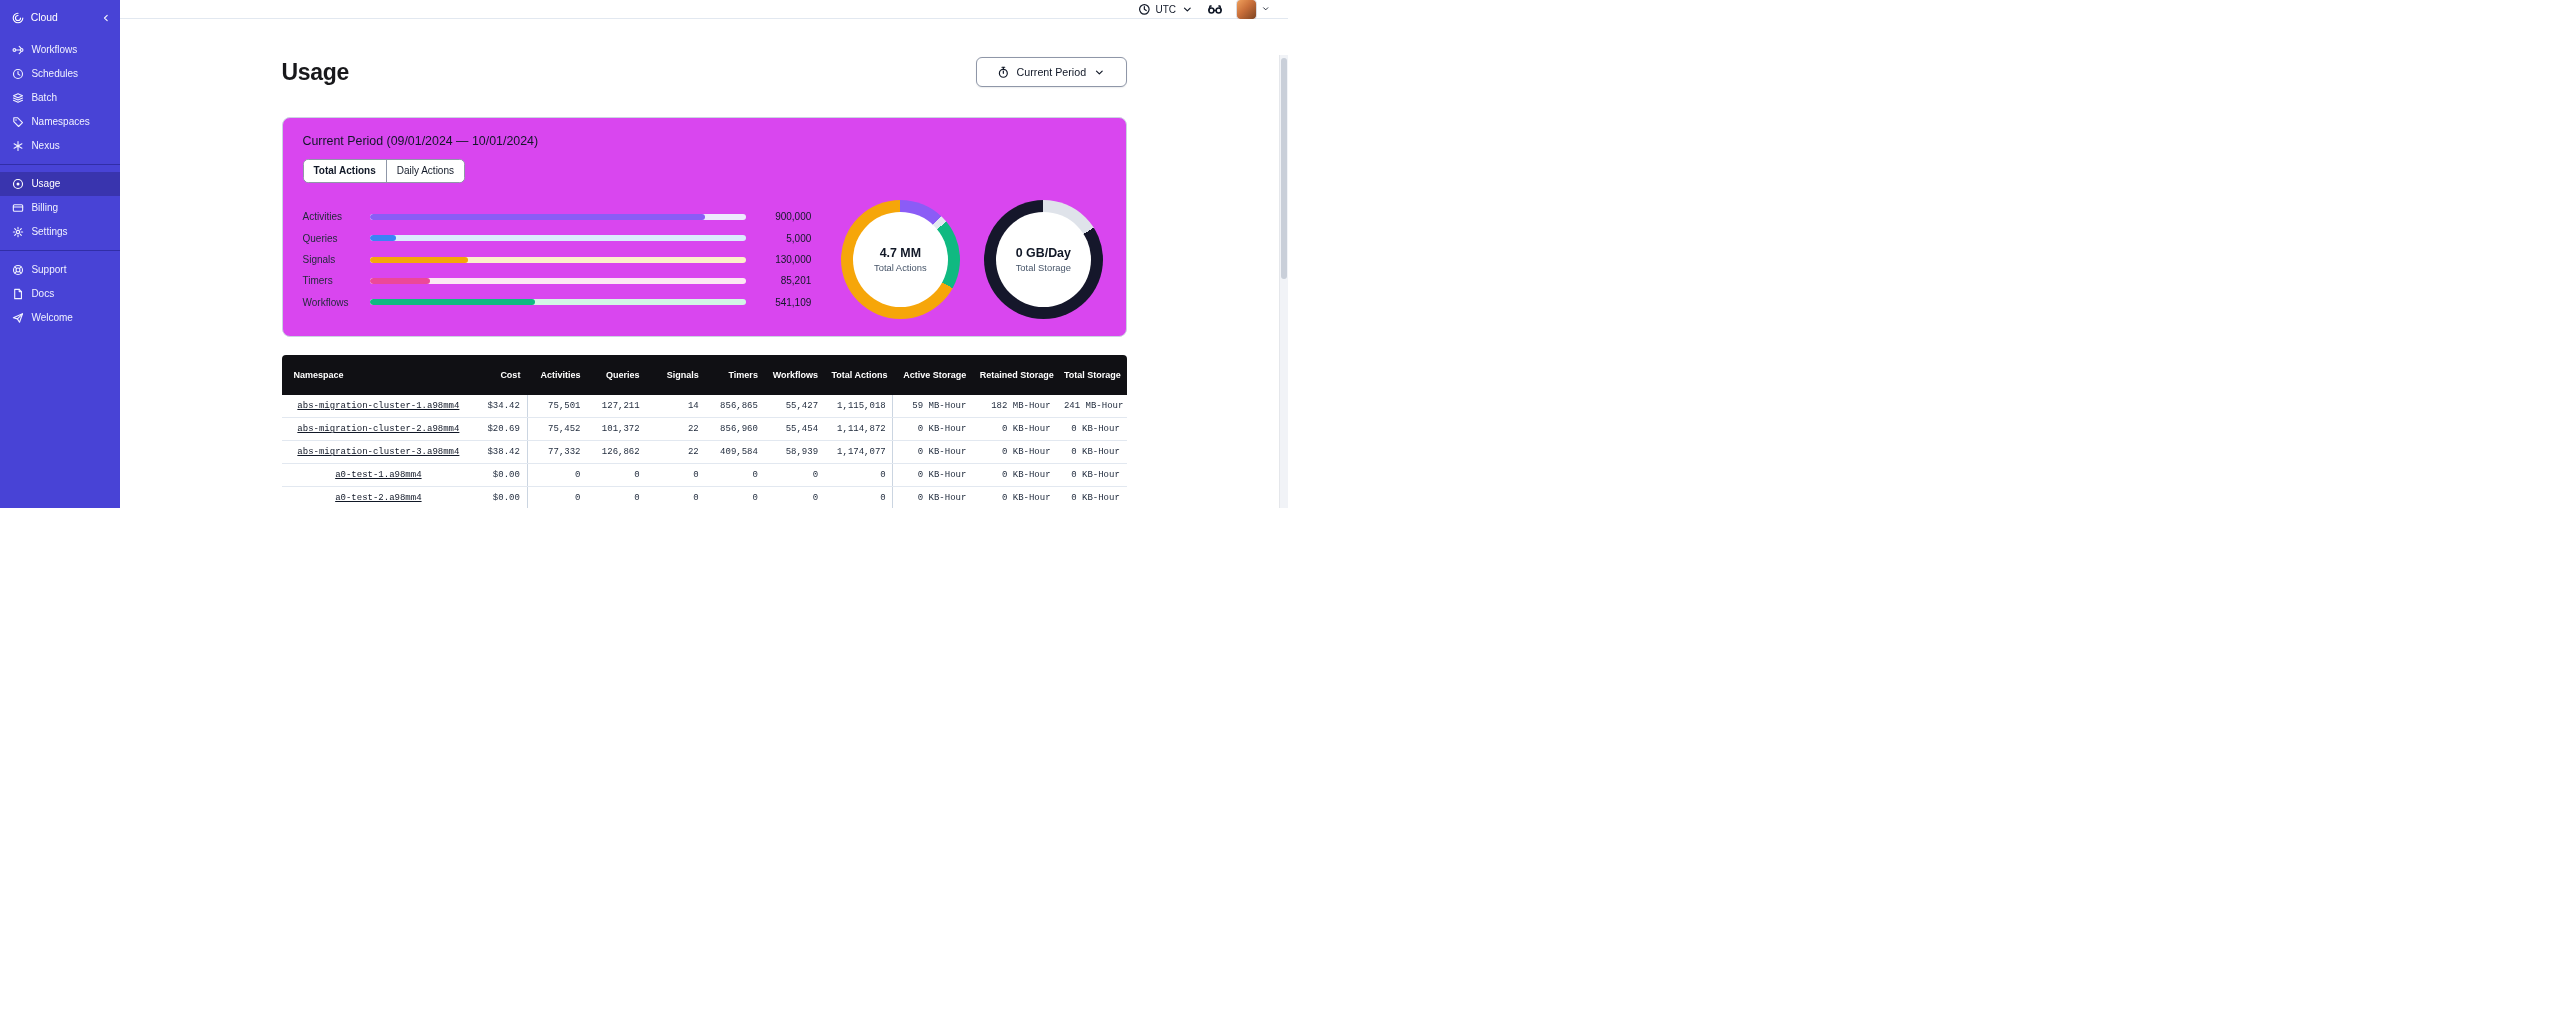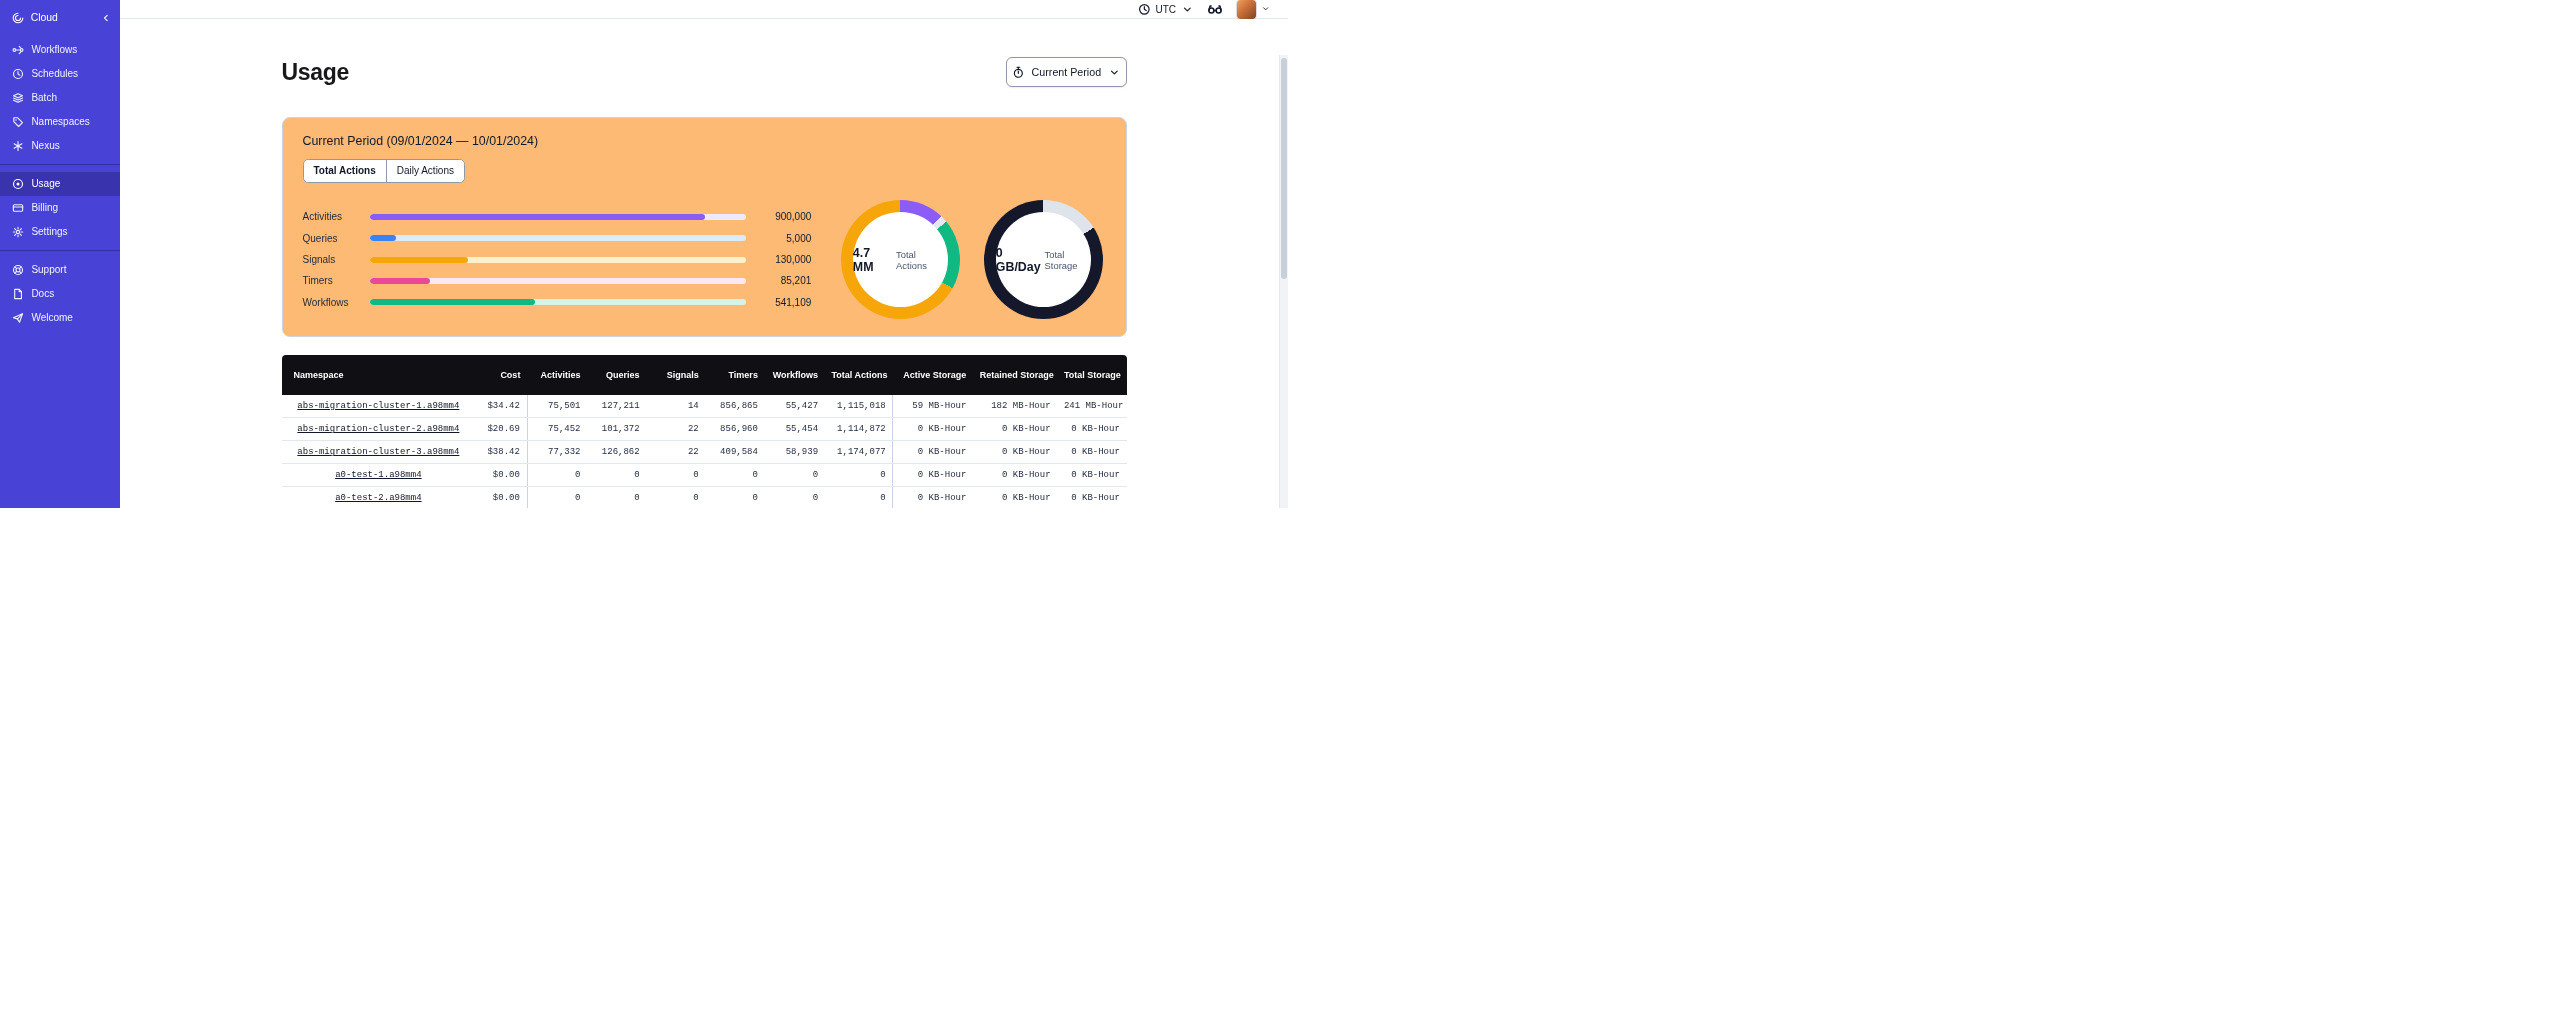--- a/index.html
+++ b/index.html
@@ -53,31 +53,31 @@
     border: 0.7px solid #d9d9df;
   }
 
   
   .content { flex: 1; position: relative; padding-top: 38px; overflow: hidden; background: #fff; }
   .container { width: 845px; margin: 0 auto; }
   .page-head { display: flex; align-items: center; justify-content: space-between; margin-bottom: 29.5px; }
   .page-title { font-size: 23px; font-weight: 600; letter-spacing: -0.3px; color: #18181b; }
   .period-btn {
     display: flex; align-items: center; gap: 6.7px;
-    height: 30px; padding: 0 5px;
+    height: 30px; padding: 0 20px;
     background: #fff; border: 0.7px solid #8f97a8; border-radius: 6px;
     font-family: inherit; font-size: 10.7px; color: #111827; cursor: pointer;
     box-shadow: 0 0.7px 1.3px rgba(15,23,42,.08);
   }
   .period-btn .icon { width: 12.7px; height: 12.7px; }
 
   
   .usage-card {
     border: 0.7px solid #cbd5e1; border-radius: 8px;
-    padding: 16px 20px 17.4px; margin-bottom: 17.4px; background: #fdba74;
+    padding: 16px 20px 17.4px; margin-bottom: 17.4px; background: #d946ef;
   }
   .card-title { font-size: 12.4px; font-weight: 500; color: #111827; margin-bottom: 11.4px; }
   .tabs {
     display: inline-flex; border: 0.7px solid #8f97a8; border-radius: 5.4px;
     overflow: hidden; margin-bottom: 17.4px; background: #fff;
   }
   .tab {
     font-family: inherit; font-size: 10px; color: #111827;
     padding: 5.4px 10px; background: #fff; border: none; cursor: pointer;
   }
@@ -90,21 +90,21 @@
   .bar-label { width: 58px; font-size: 10px; color: #1f2937; flex-shrink: 0; }
   .bar-track { flex: 1; height: 6px; border-radius: 4px; overflow: hidden; }
   .bar-fill { height: 100%; border-radius: 4px; }
   .bar-value { width: 56px; text-align: right; font-size: 10px; color: #111827; flex-shrink: 0; }
 
   .donuts { display: flex; align-items: center; gap: 24px; flex-shrink: 0; padding-right: 2.7px; }
   .donut { width: 119px; height: 119px; position: relative; }
   .donut-ring { width: 100%; height: 100%; border-radius: 50%; }
   .donut-hole {
     position: absolute; inset: 12px; border-radius: 50%; background: #fff;
-    display: flex; flex-direction: row; align-items: center; justify-content: center; gap: 2.7px;
+    display: flex; flex-direction: column; align-items: center; justify-content: center; gap: 2.7px;
   }
   .donut-value { font-size: 12.4px; font-weight: 700; color: #111827; }
   .donut-label { font-size: 9.4px; color: #475569; }
 
   
   .usage-table { width: 100%; border-collapse: collapse; table-layout: fixed; }
   .usage-table thead th {
     background: #101014; color: #fff; font-weight: 600; font-size: 9px;
     height: 40px; padding: 0 6.7px; text-align: right; white-space: nowrap; overflow: hidden;
   }

